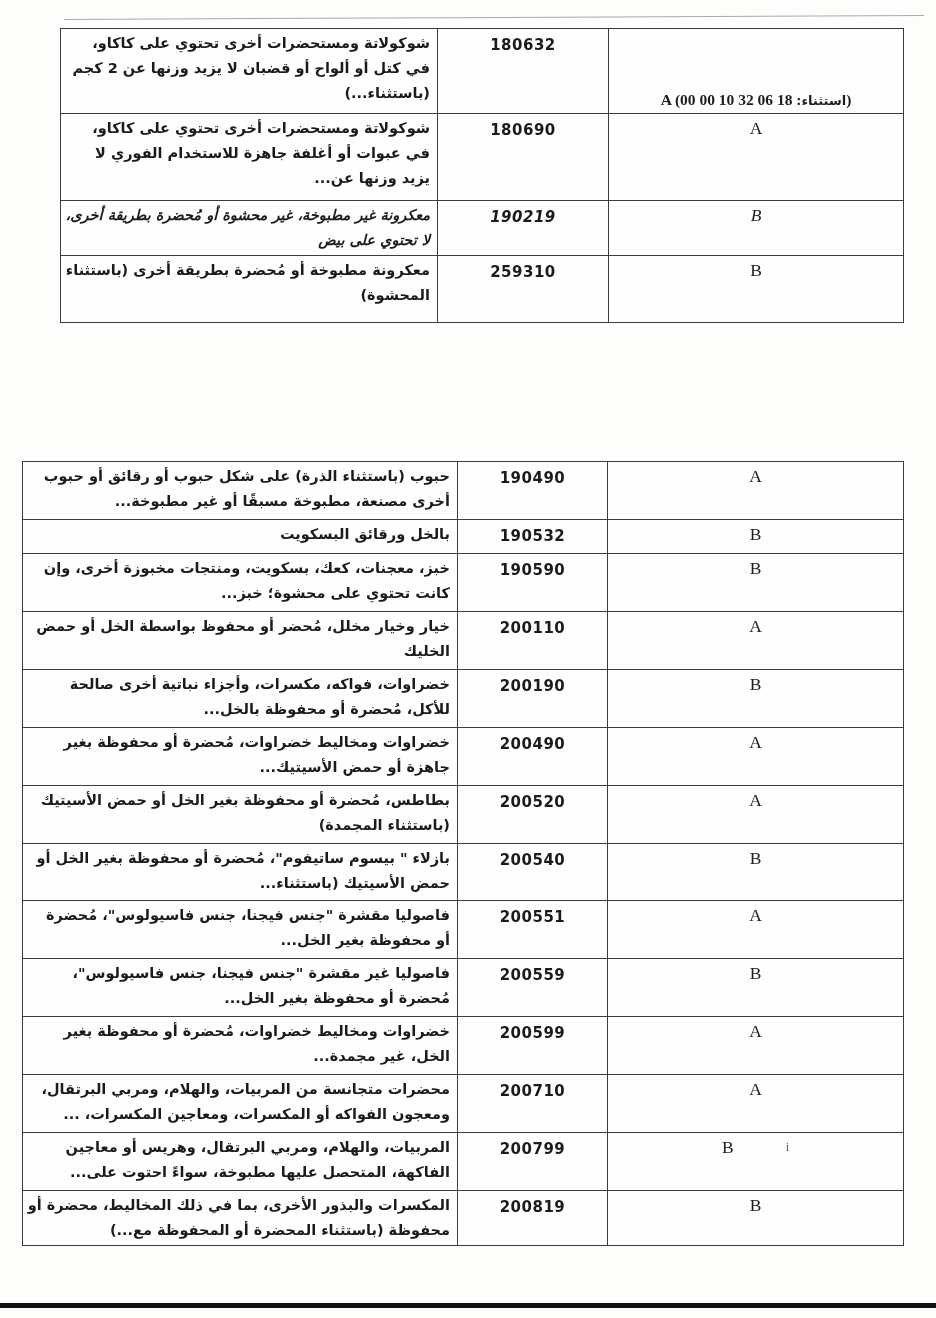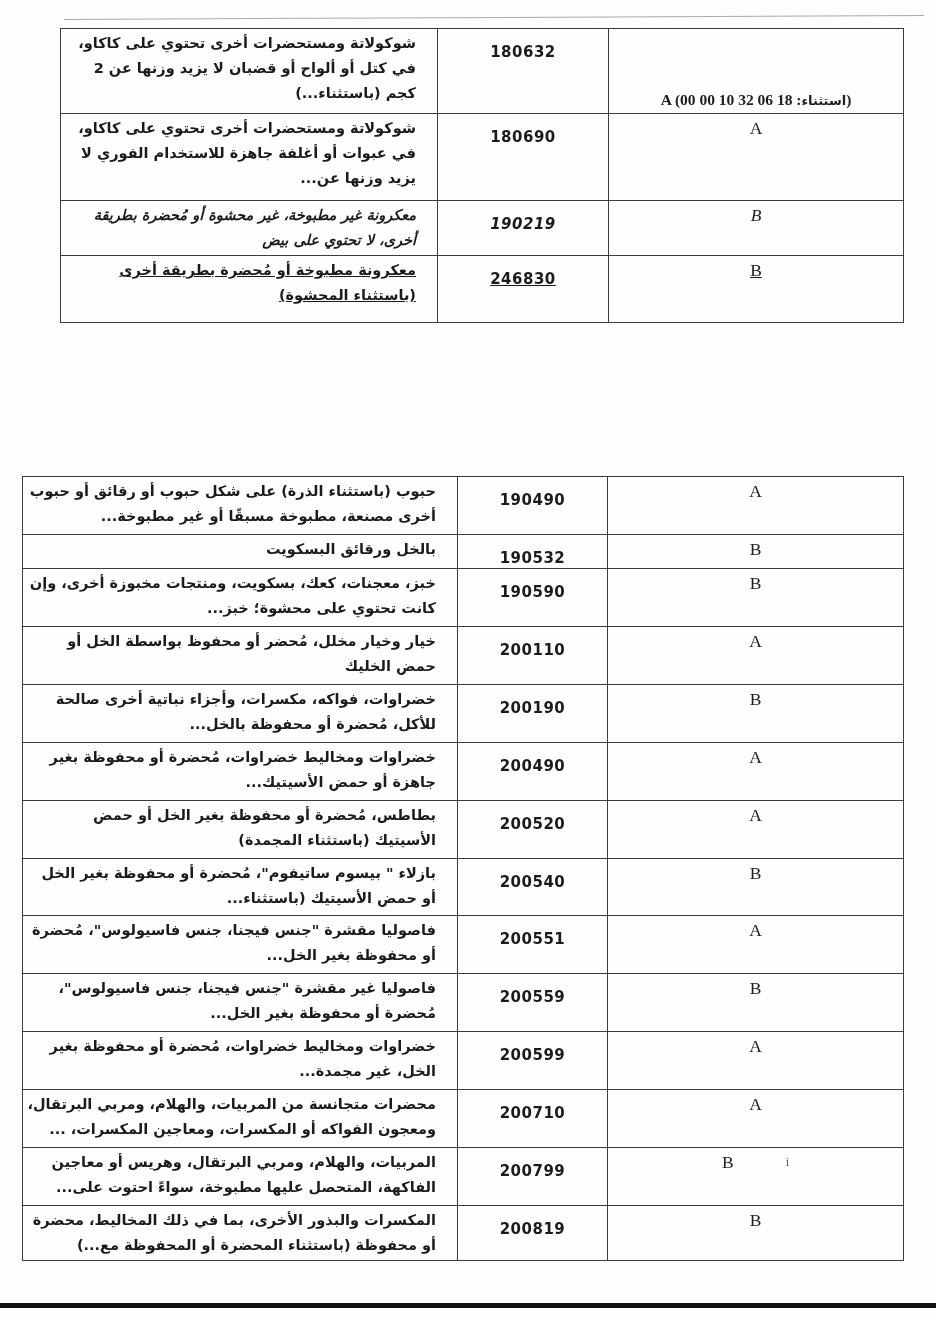--- a/index.html
+++ b/index.html
@@ -14,31 +14,31 @@
     background:#8d8d8d;opacity:.75;transform:rotate(-0.25deg);
   }
   table.doc{
     position:absolute;border-collapse:collapse;table-layout:fixed;
     background:#fefefe;
   }
   table.doc td{
     border:1px solid #3c3c3c;vertical-align:top;overflow:hidden;
   }
   #table-upper{left:60px;top:28px;width:843px;}
-  #table-lower{left:22px;top:476px;width:881px;}
+  #table-lower{left:22px;top:461px;width:881px;}
   #table-upper col.c-desc{width:377px;} #table-upper col.c-code{width:171px;} #table-upper col.c-class{width:295px;}
   #table-lower col.c-desc{width:435px;} #table-lower col.c-code{width:150px;} #table-lower col.c-class{width:296px;}
   td.desc{
     direction:rtl;text-align:right;
     font-weight:bold;font-size:14.5px;line-height:25px;
-    padding:2px 21px 2px 4px;
+    padding:2px 7px 2px 4px;
   }
   td.code{
     text-align:center;font-weight:bold;font-size:15px;
-    letter-spacing:.5px;padding-top:14px;
+    letter-spacing:.5px;padding-top:7px;
     font-family:"DejaVu Sans",sans-serif;
   }
   td.klass{
     text-align:center;font-family:"Liberation Serif",serif;
     font-size:17.5px;padding-top:4px;color:#1e1e1e;
   }
   td.klass.bottom{
     vertical-align:bottom;padding-bottom:4px;
     font-family:"Liberation Serif",serif;font-weight:bold;font-size:15.5px;
     white-space:nowrap;direction:ltr;
@@ -74,23 +74,23 @@
       <tr style="height: 87px;">
         <td class="desc">شوكولاتة ومستحضرات أخرى تحتوي على كاكاو، في عبوات أو أغلفة جاهزة للاستخدام الفوري لا يزيد وزنها عن...</td>
         <td class="code">180690</td>
         <td class="klass"><span>A</span></td>
       </tr>
       <tr style="height: 55px; font-style: italic;">
         <td class="desc">معكرونة غير مطبوخة، غير محشوة أو مُحضرة بطريقة أخرى، لا تحتوي على بيض</td>
         <td class="code">190219</td>
         <td class="klass"><span>B</span></td>
       </tr>
-      <tr style="height: 67px; text-decoration: underline;">
+      <tr style="height: 67px;">
         <td class="desc">معكرونة مطبوخة أو مُحضرة بطريقة أخرى (باستثناء المحشوة)</td>
-        <td class="code">246830</td>
+        <td class="code">259310</td>
         <td class="klass"><span>B</span></td>
       </tr>
     </tbody>
 </table>
 
 <table class="doc" id="table-lower">
   <colgroup>
       <col class="c-desc">
       <col class="c-code">
       <col class="c-class">

